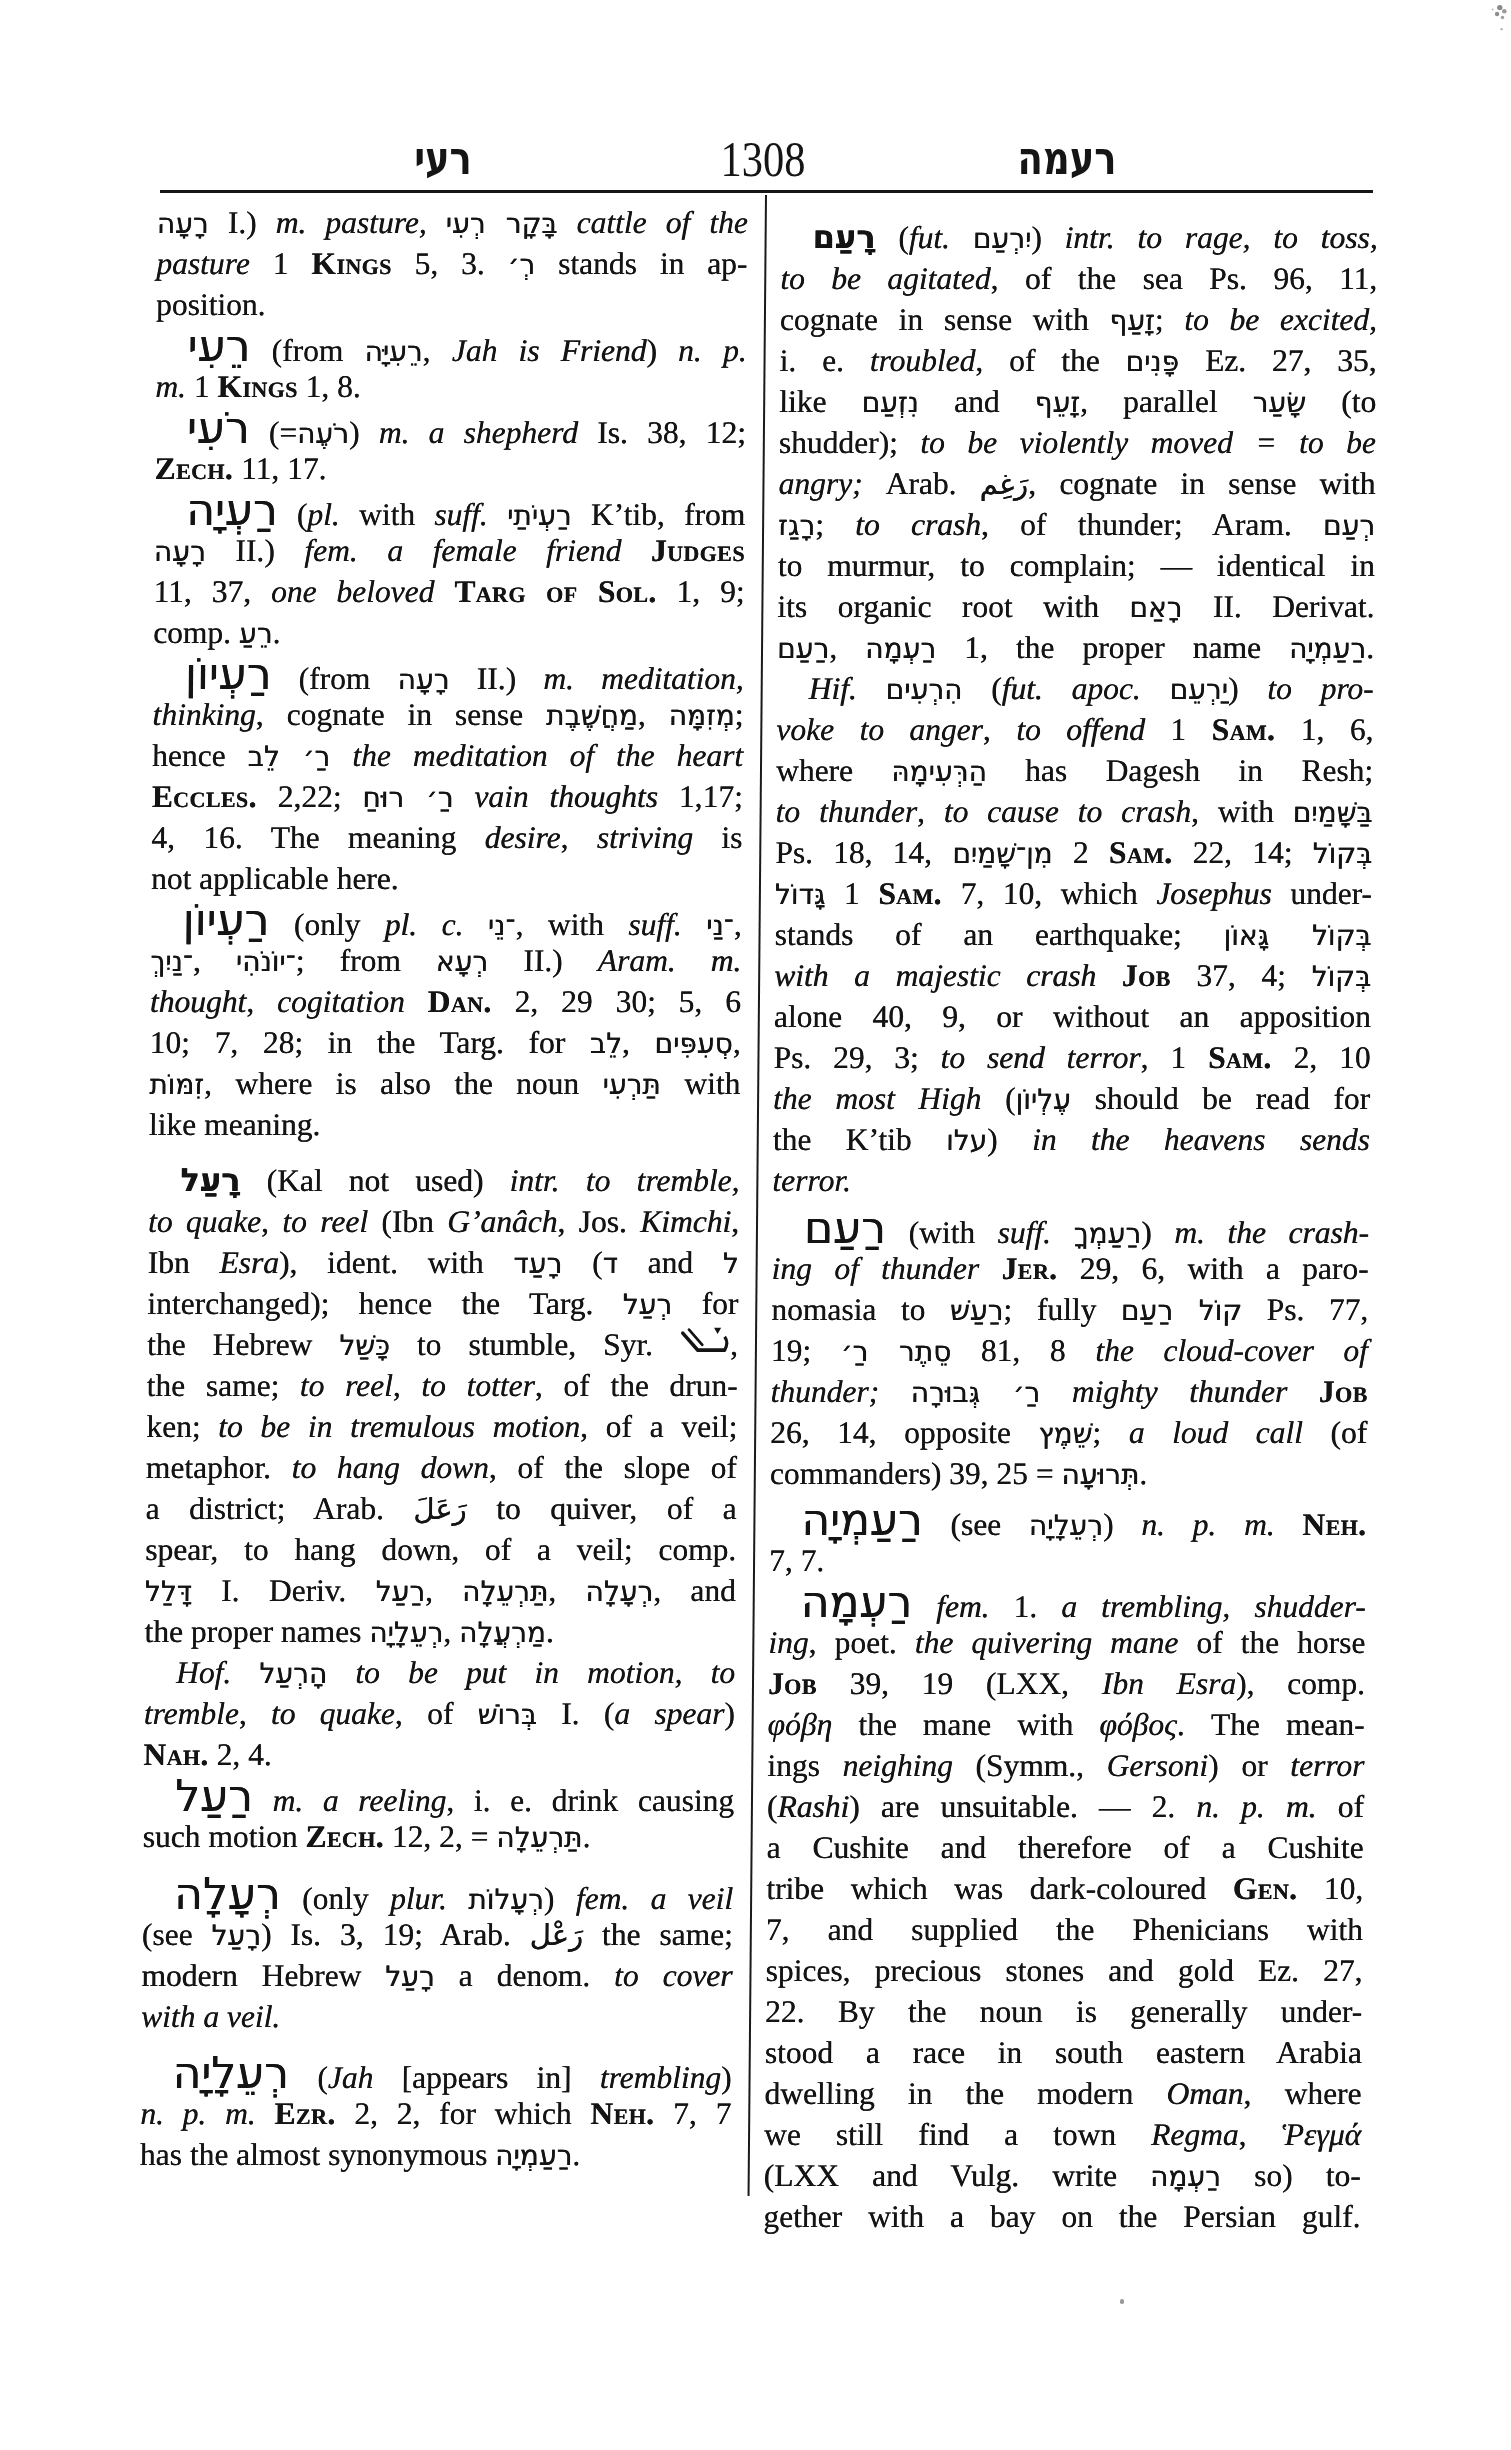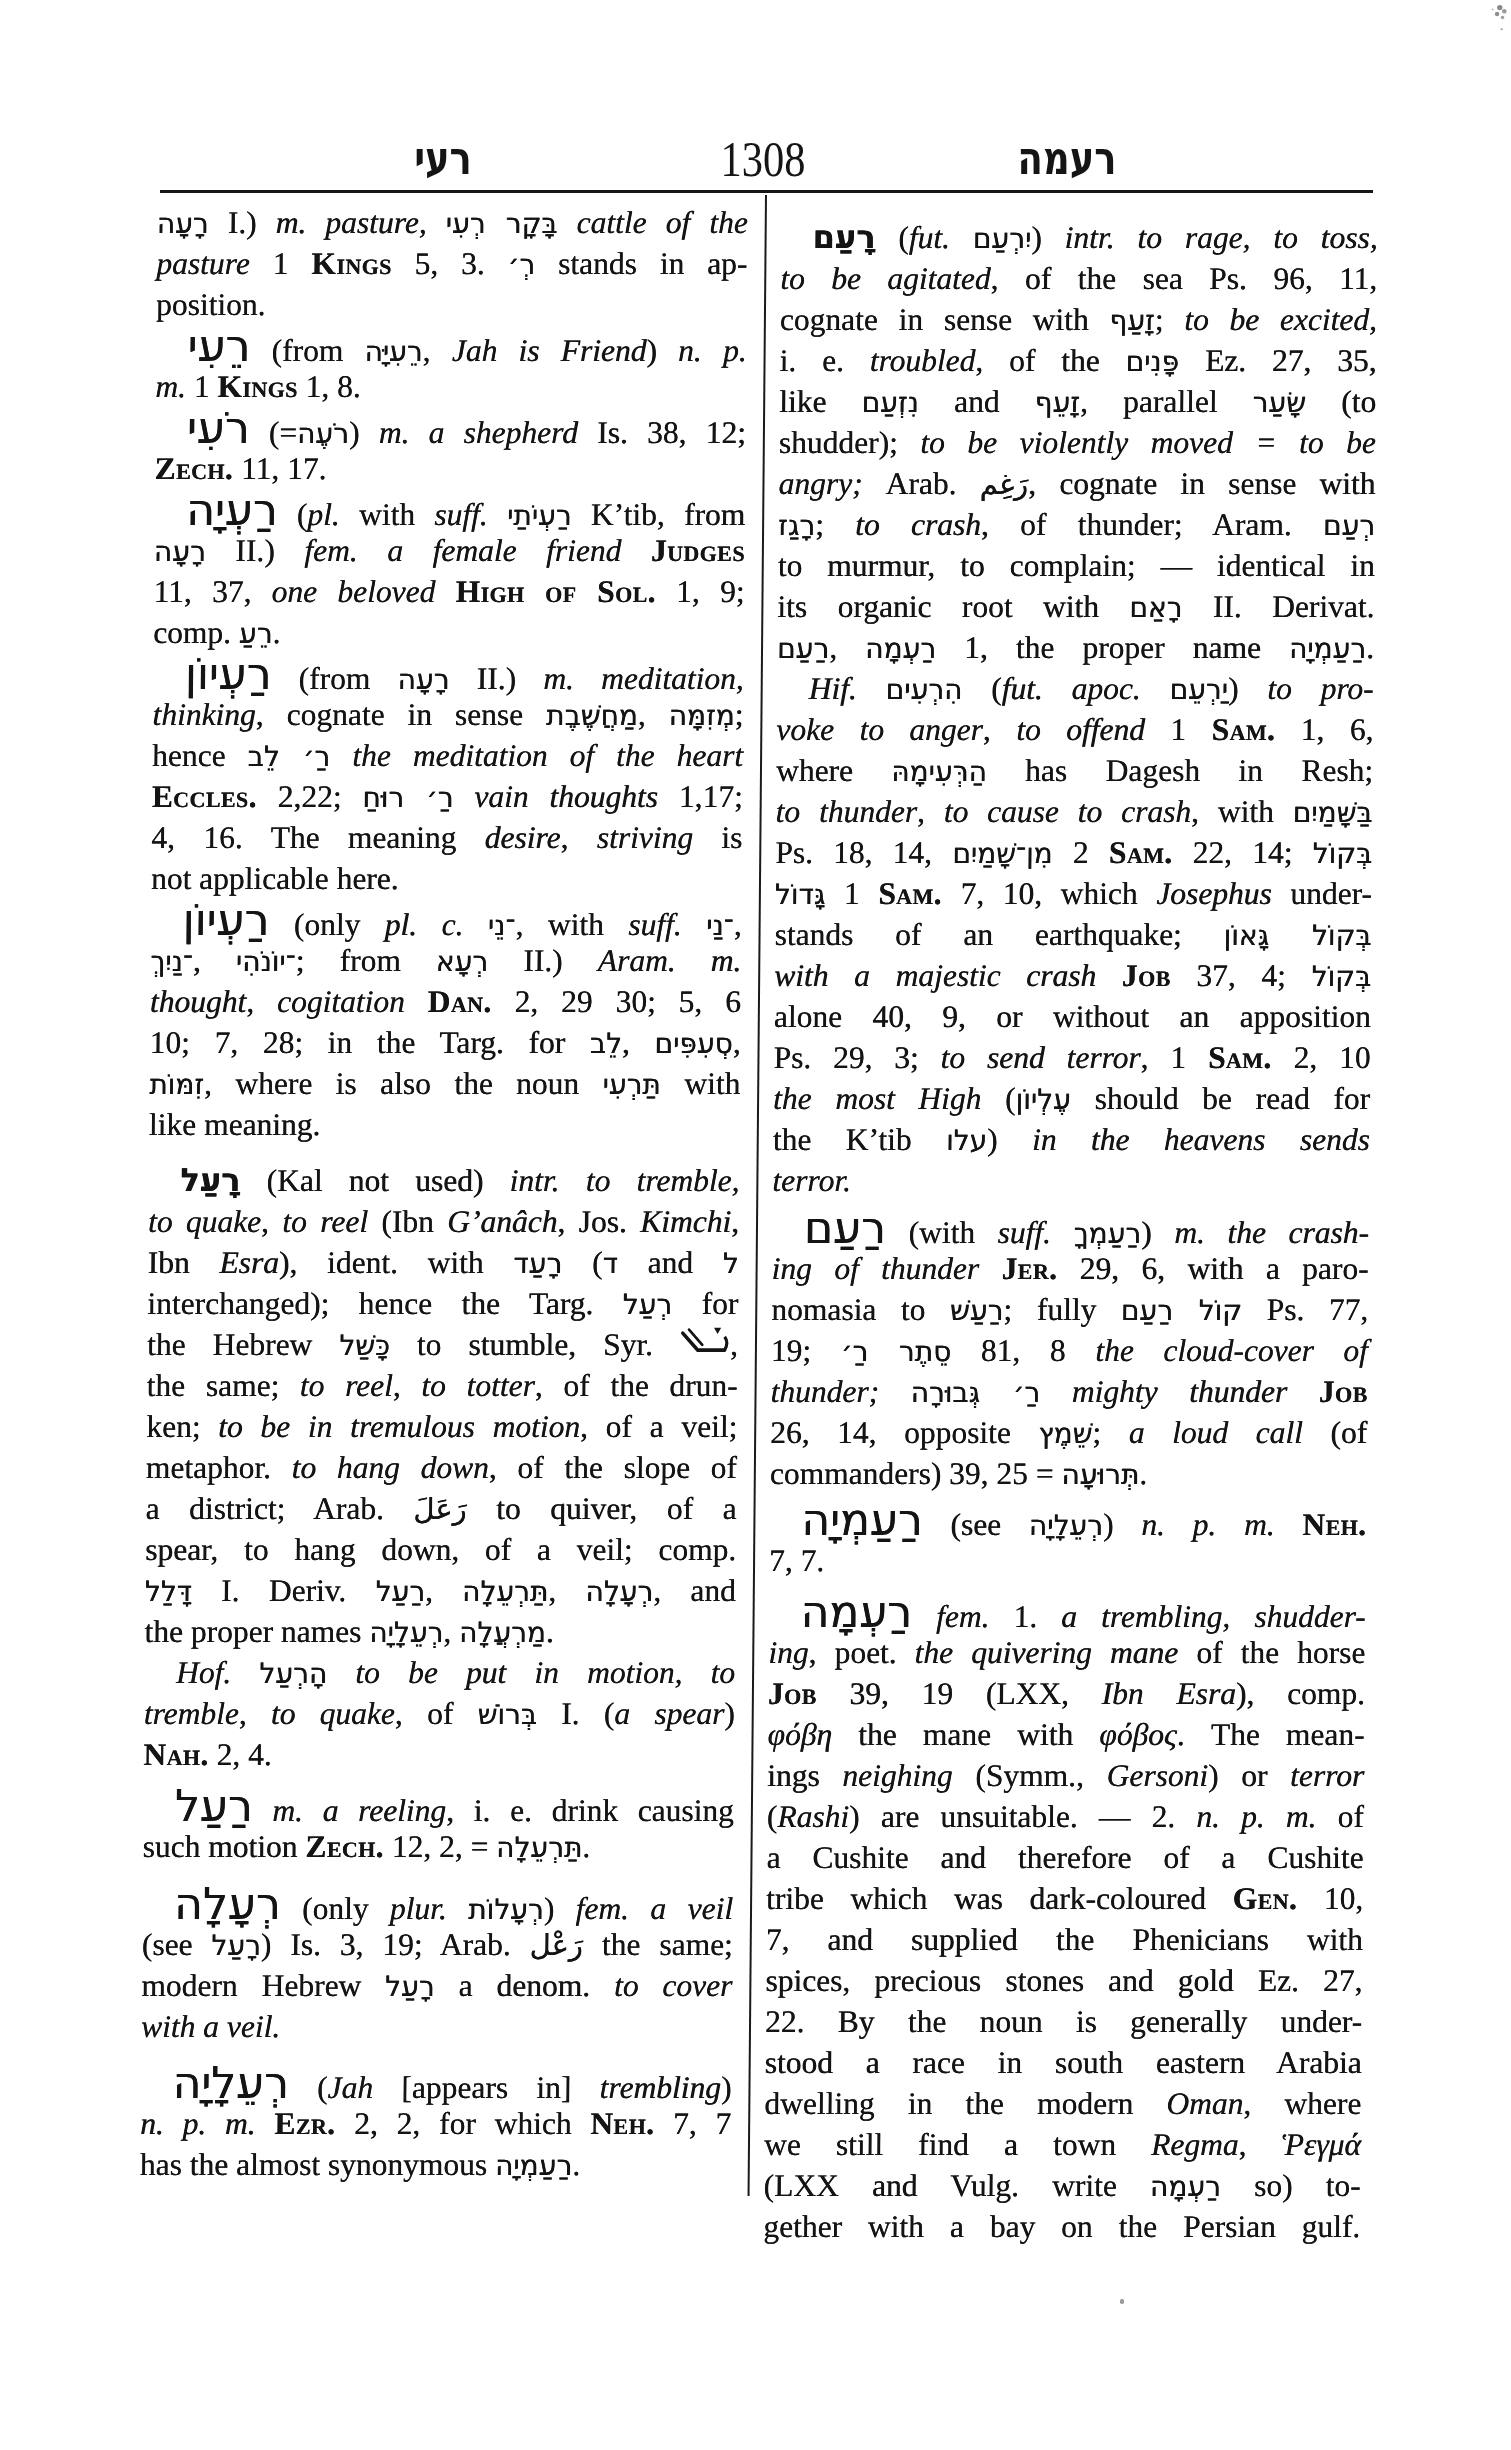--- a/index.html
+++ b/index.html
@@ -23,21 +23,21 @@
     .divider { position: absolute; left: 765px; top: 195px; width: 1.8px; height: 2001px; background: #1a1a1a; }
 
     .col { position: absolute; top: 202px; font-size: 31.5px; line-height: 41px; text-shadow: 0.3px 0 0 #141414; }
     .col-l { left: 157px; width: 591px; }
     .col-r { left: 781px; width: 597px; }
 
     .line { height: 41px; text-align: justify; text-align-last: justify; white-space: normal; overflow: visible; }
     .line.last { text-align: left; text-align-last: left; }
     .line.first { padding-left: 32px; }
     .line.gap-l { margin-top: 15.3px; }
-    .line.gap-m { margin-top: 10px; }
+    .line.gap-m { margin-top: 0; }
     .line.gap-s { margin-top: 5.4px; }
 
     .s-i { font-style: italic; }
     .s-sc { font-variant: small-caps; letter-spacing: 0.4px; font-weight: bold; }
     .s-he, .s-hw, .s-hwl { font-family: "DejaVu Sans", sans-serif; direction: rtl; unicode-bidi: isolate; }
     .s-he { font-size: 28px; }
     .s-hw { font-size: 44px; font-weight: normal; }
     .s-hwl { font-size: 32px; font-weight: bold; }
     .s-ar { font-family: Liberation Serif, serif; font-size: 29px; direction: rtl; unicode-bidi: isolate; }
     .s-gr { font-style: italic; }
@@ -65,21 +65,21 @@
         <div class="line first"><span class="s-hw">רֵעִי</span><span class="s-r"> (from </span><span class="s-he">רֵעִיָּה</span><span class="s-r">, </span><span class="s-i">Jah is Friend</span><span class="s-r">) </span><span class="s-i">n. p.</span></div>
         <div class="line last"><span class="s-i">m. </span><span class="s-r">1 </span><span class="s-sc">Kings</span><span class="s-r"> 1, 8.</span></div>
       </div>
       <div class="entry">
         <div class="line first"><span class="s-hw">רֹעִי</span><span class="s-r"> (=</span><span class="s-he">רֹעֶה</span><span class="s-r">) </span><span class="s-i">m. a shepherd </span><span class="s-r">Is. 38, 12;</span></div>
         <div class="line last"><span class="s-sc">Zech.</span><span class="s-r"> 11, 17.</span></div>
       </div>
       <div class="entry">
         <div class="line first"><span class="s-hw">רַעְיָה</span><span class="s-r"> (</span><span class="s-i">pl.</span><span class="s-r"> with </span><span class="s-i">suff. </span><span class="s-he">רַעְיֹתַי</span><span class="s-r"> K’tib, from</span></div>
         <div class="line "><span class="s-he">רָעָה</span><span class="s-r"> II.) </span><span class="s-i">fem. a female friend </span><span class="s-sc">Judges</span></div>
-        <div class="line "><span class="s-r">11, 37, </span><span class="s-i">one beloved </span><span class="s-sc">High of Sol.</span><span class="s-r"> 1, 9;</span></div>
+        <div class="line "><span class="s-r">11, 37, </span><span class="s-i">one beloved </span><span class="s-sc">Targ of Sol.</span><span class="s-r"> 1, 9;</span></div>
         <div class="line last"><span class="s-r">comp. </span><span class="s-he">רֵעַ</span><span class="s-r">.</span></div>
       </div>
       <div class="entry">
         <div class="line first"><span class="s-hw">רַעְיוֹן</span><span class="s-r"> (from </span><span class="s-he">רָעָה</span><span class="s-r"> II.) </span><span class="s-i">m. meditation,</span></div>
         <div class="line "><span class="s-i">thinking</span><span class="s-r">, cognate in sense </span><span class="s-he">מַחֲשֶׁבֶת</span><span class="s-r">, </span><span class="s-he">מְזִמָּה</span><span class="s-r">;</span></div>
         <div class="line "><span class="s-r">hence </span><span class="s-he">רַ׳ לֵב</span><span class="s-i"> the meditation of the heart</span></div>
         <div class="line "><span class="s-sc">Eccles.</span><span class="s-r"> 2,22; </span><span class="s-he">רַ׳ רוּחַ</span><span class="s-i"> vain thoughts </span><span class="s-r">1,17;</span></div>
         <div class="line "><span class="s-r">4, 16.  The meaning </span><span class="s-i">desire</span><span class="s-r">, </span><span class="s-i">striving</span><span class="s-r"> is</span></div>
         <div class="line last"><span class="s-r">not applicable here.</span></div>
       </div>

